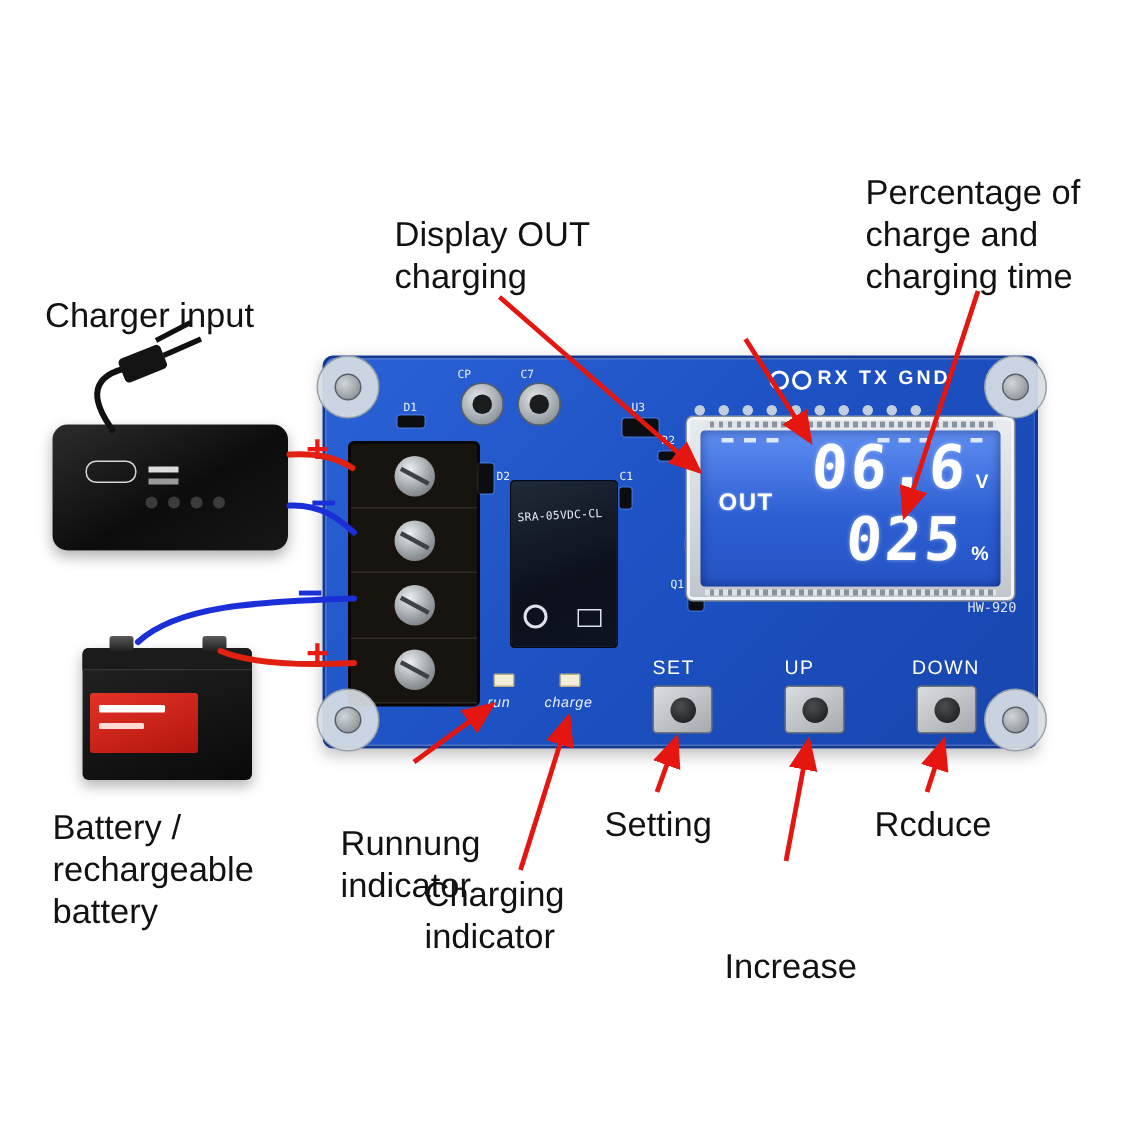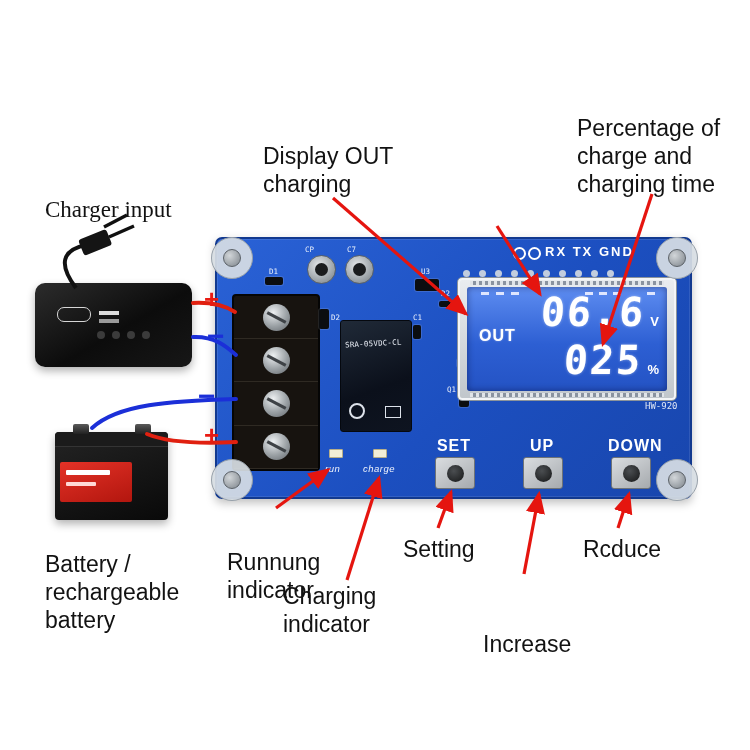--- a/index.html
+++ b/index.html
@@ -73,21 +73,21 @@
   
   .silk{position:absolute;color:#eef2fc;font-size:9.5px;font-style:italic;letter-spacing:.5px;}
   .led{position:absolute;width:12px;height:7px;background:#f2eed7;border:1px solid #b7ae89;border-radius:1px;}
   .model{position:absolute;left:428px;top:162px;color:#dfe6f5;font-size:9px;font-family:"DejaVu Sans Mono",monospace;}
 
   
   .btn{position:absolute;width:38px;height:30px;border-radius:3px;border:1px solid #6e7377;
        background:linear-gradient(145deg,#dadde0,#a6aaae);}
   .btn::after{content:"";position:absolute;left:50%;top:50%;width:17px;height:17px;margin:-8.5px 0 0 -8.5px;border-radius:50%;
        background:radial-gradient(circle at 40% 35%,#4b4e51,#141516);}
-  .btnlbl{position:absolute;color:#fff;font-weight:bold;font-size:16px;letter-spacing:1px;text-align:center;}
+  .btnlbl{position:absolute;color:#fff;font-weight:normal;font-size:13px;letter-spacing:1px;text-align:left;}
 
   
   .charger{position:absolute;left:35px;top:283px;width:157px;height:84px;border-radius:10px;z-index:8;
        background:linear-gradient(150deg,#2c2c2c,#0c0c0c 55%,#171717);box-shadow:0 4px 9px rgba(0,0,0,.3);}
   .charger .logo{position:absolute;left:22px;top:24px;width:32px;height:13px;border:1px solid #d6d6d6;border-radius:7px;}
   .charger .mark{position:absolute;left:64px;top:28px;width:20px;height:4px;background:#dcdcdc;box-shadow:0 8px 0 #9a9a9a;}
   .charger .dots{position:absolute;left:62px;top:48px;width:8px;height:8px;border-radius:50%;background:#3b3b3b;
        box-shadow:15px 0 #3b3b3b,30px 0 #3b3b3b,45px 0 #3b3b3b;}
 
   
@@ -229,29 +229,29 @@
     <path d="M438,528 L451,492" stroke="#e5150f" stroke-width="3.2" marker-end="url(#ah)"></path>
     <path d="M524,574 L539,494" stroke="#e5150f" stroke-width="3.2" marker-end="url(#ah)"></path>
     <path d="M618,528 L629,494" stroke="#e5150f" stroke-width="3.2" marker-end="url(#ah)"></path>
   </svg>
 
   <div class="pol red" style="left:204px;top:284px;">+</div>
   <div class="pol blue" style="left:207px;top:326px;">−</div>
   <div class="pol blue" style="left:198px;top:386px;">−</div>
   <div class="pol red" style="left:204px;top:420px;">+</div>
 
-  <div class="label" style="left:45px;top:196px;font-family:Liberation Serif, serif;">Charger input</div>
+  <div class="label" style="left:30px;top:196px;">Charger input</div>
   <div class="label" style="left:263px;top:142px;">Display OUT
 charging</div>
   <div class="label" style="left:577px;top:114px;">Percentage of
 charge and
 charging time</div>
   <div class="label" style="left:227px;top:512px;margin-top:36px;">Runnung
 indicator</div>
-  <div class="label" style="left:35px;top:550px;margin-left:10px;">Battery /
+  <div class="label" style="left:35px;top:537px;">Battery /
 rechargeable
 battery</div>
   <div class="label" style="left:283px;top:582px;">Charging
 indicator</div>
   <div class="label" style="left:403px;top:535px;">Setting</div>
   <div class="label" style="left:483px;top:582px;margin-top:48px;">Increase</div>
   <div class="label" style="left:583px;top:535px;">Rcduce</div>
 
 </div>
 

